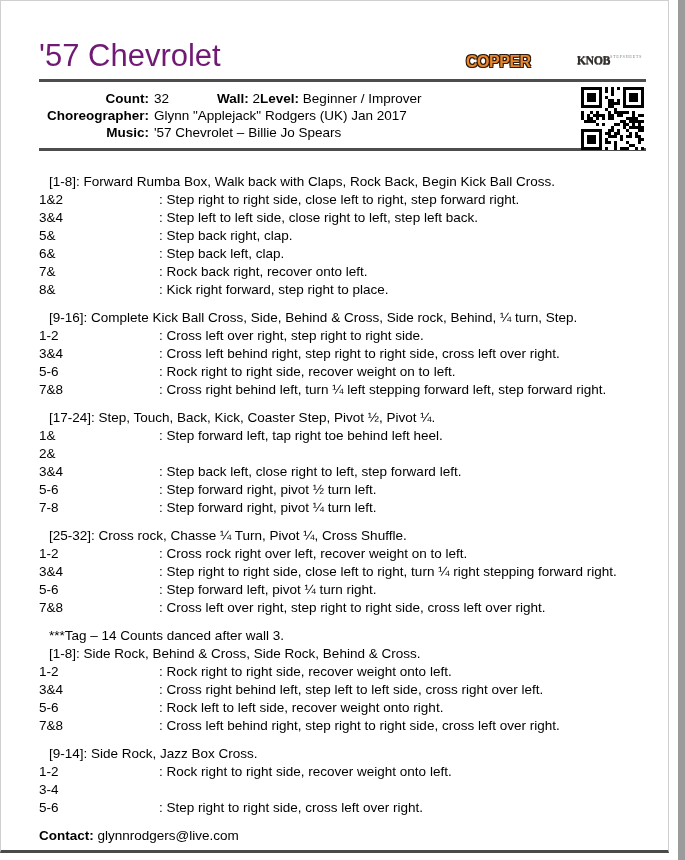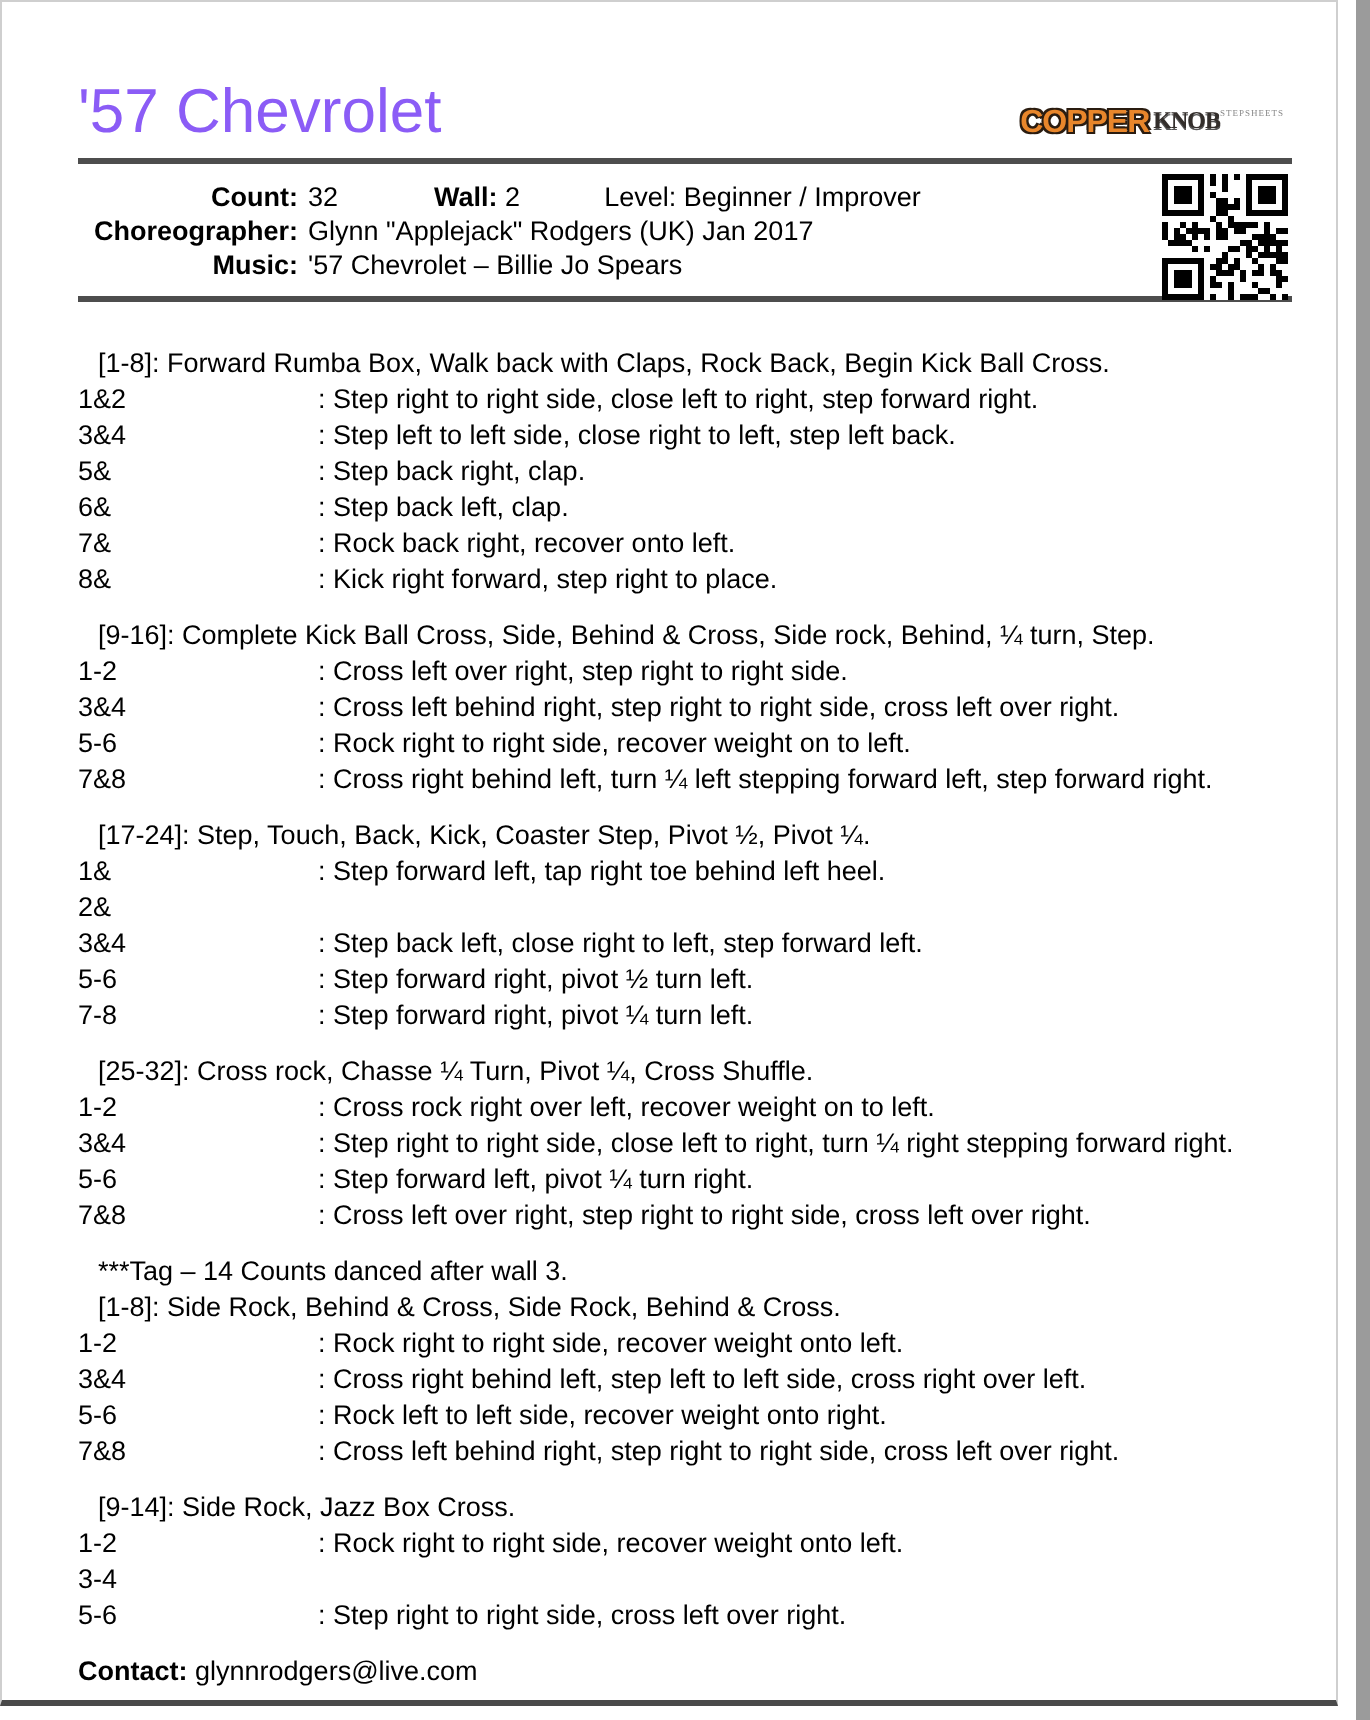--- a/index.html
+++ b/index.html
@@ -10,26 +10,26 @@
   .page {
     position:absolute; left:0; top:0; width:667px; height:849px; background:#fff;
     border:1px solid #cfcfcf; border-bottom:3px solid #4a4a4a; box-sizing:content-box;
   }
   .scrollbar {
     position:absolute; right:0; top:0; width:7px; height:860px; background:#9b9b9b;
   }
   .content { position:relative; padding:38px 22px 0 38px; }
 
   .title {
-    margin:0; font-size:31px; font-weight:400; line-height:34px; color:#8b5cf6;
+    margin:0; font-size:31px; font-weight:400; line-height:34px; color:#701a75;
   }
 
   
   .logo {
-    position:absolute; top:53px; right:26px; display:flex; align-items:flex-start; white-space:nowrap;
+    position:absolute; top:53px; right:26px; display:flex; align-items:flex-start; white-space:nowrap;gap:44px;
   }
   .logo-copper {
     font-weight:700; font-size:16px; line-height:16px; letter-spacing:-0.5px; color:#e8862b;
     text-shadow:-1px -1px 0 #2a1c10, 1px -1px 0 #2a1c10, -1px 1px 0 #2a1c10, 1px 1px 0 #2a1c10;
   }
   .logo-knob-wrap { display:inline-flex; flex-direction:row; margin-left:2px;font-family:Liberation Serif, serif; }
   .logo-knob {
     font-weight:700; font-size:12px; line-height:12px; letter-spacing:-0.5px; color:#332e2b;
     text-shadow:0 1px 0 #555;
   }
@@ -38,21 +38,21 @@
   .rule { height:3px; background:#4d4d4d; }
   .rule1 { margin-top:6px; }
 
   .meta {
     display:grid; grid-template-columns:110px 1fr; column-gap:5px;
     padding:8px 0 7px; font-size:13.5px; line-height:17px;
   }
   .meta-label { text-align:right; font-weight:700; white-space:nowrap; }
   .meta-value { text-align:left; }
   .lbl-inline-wall { font-weight:700; margin-left:48px; }
-  .lbl-inline-level { font-weight:400; margin-left:42px; }
+  .lbl-inline-level { font-weight:700; }
 
   .qr { position:absolute; top:86px; right:24px; width:63px; height:63px; background:#fff; }
   .qr svg { display:block; }
 
   .sections { margin-top:22px; font-size:13.5px; line-height:18px; }
   .section { margin-bottom:10px; }
   .sec-header { font-weight:400;margin-left:10px; }
   .step-row { display:flex; }
   .count { width:120px; flex:none; }
   .desc { flex:1; }

